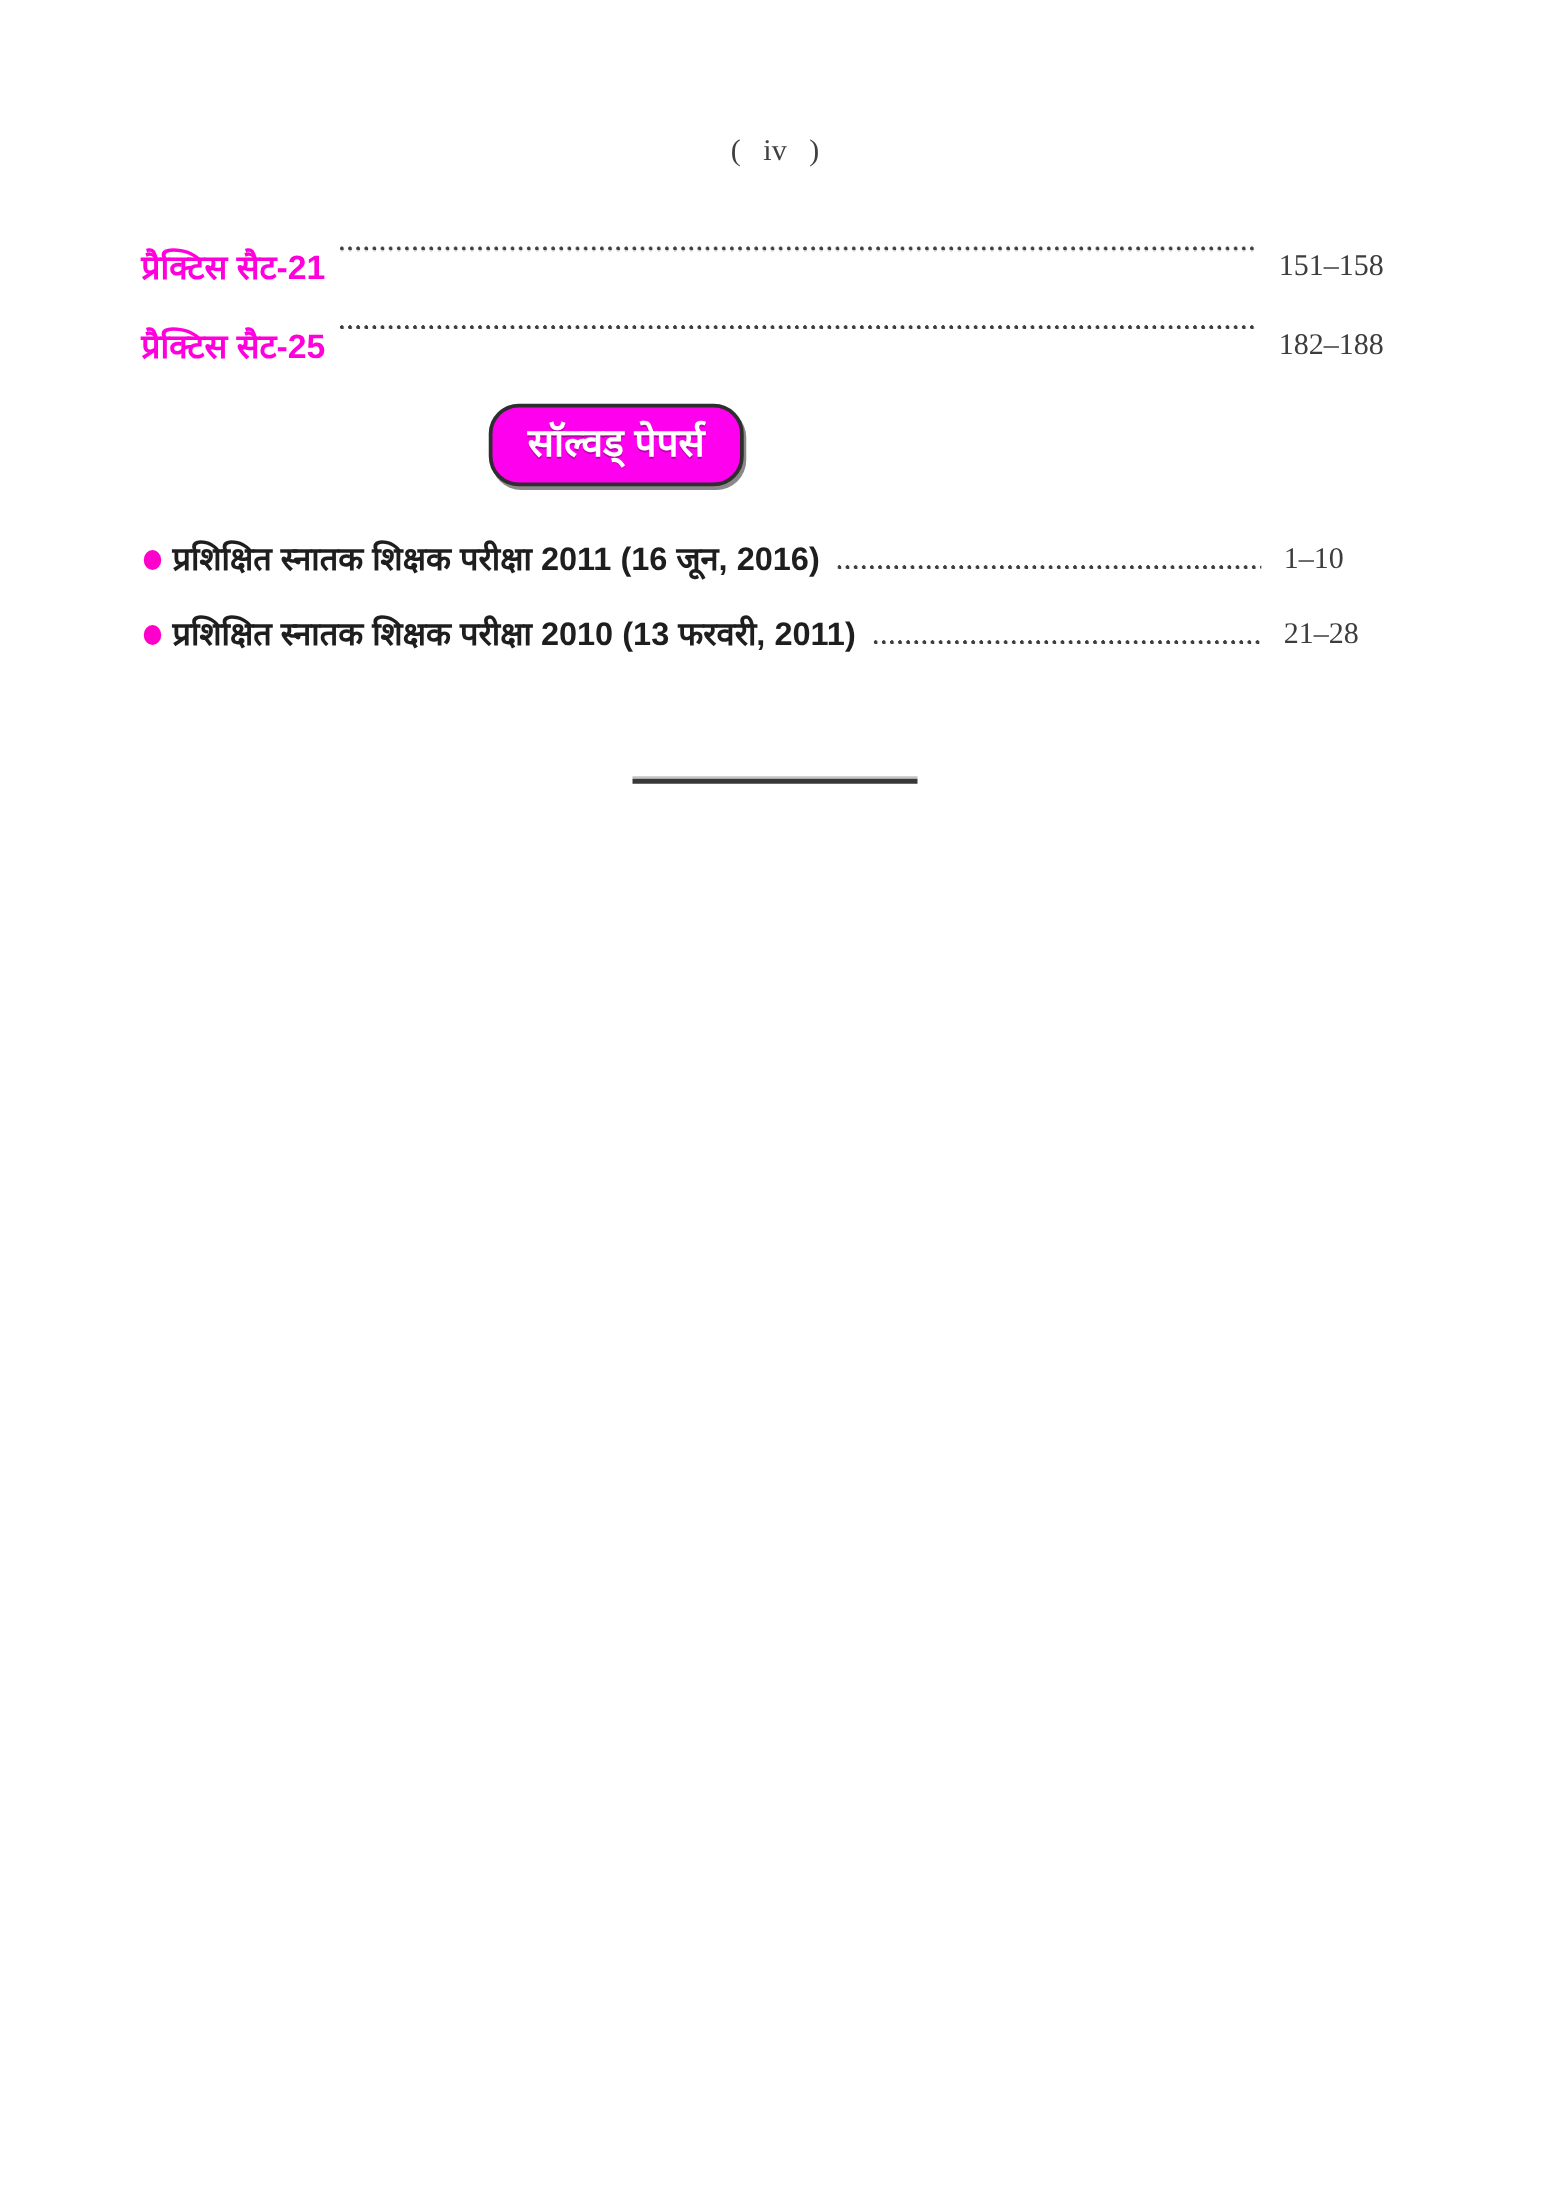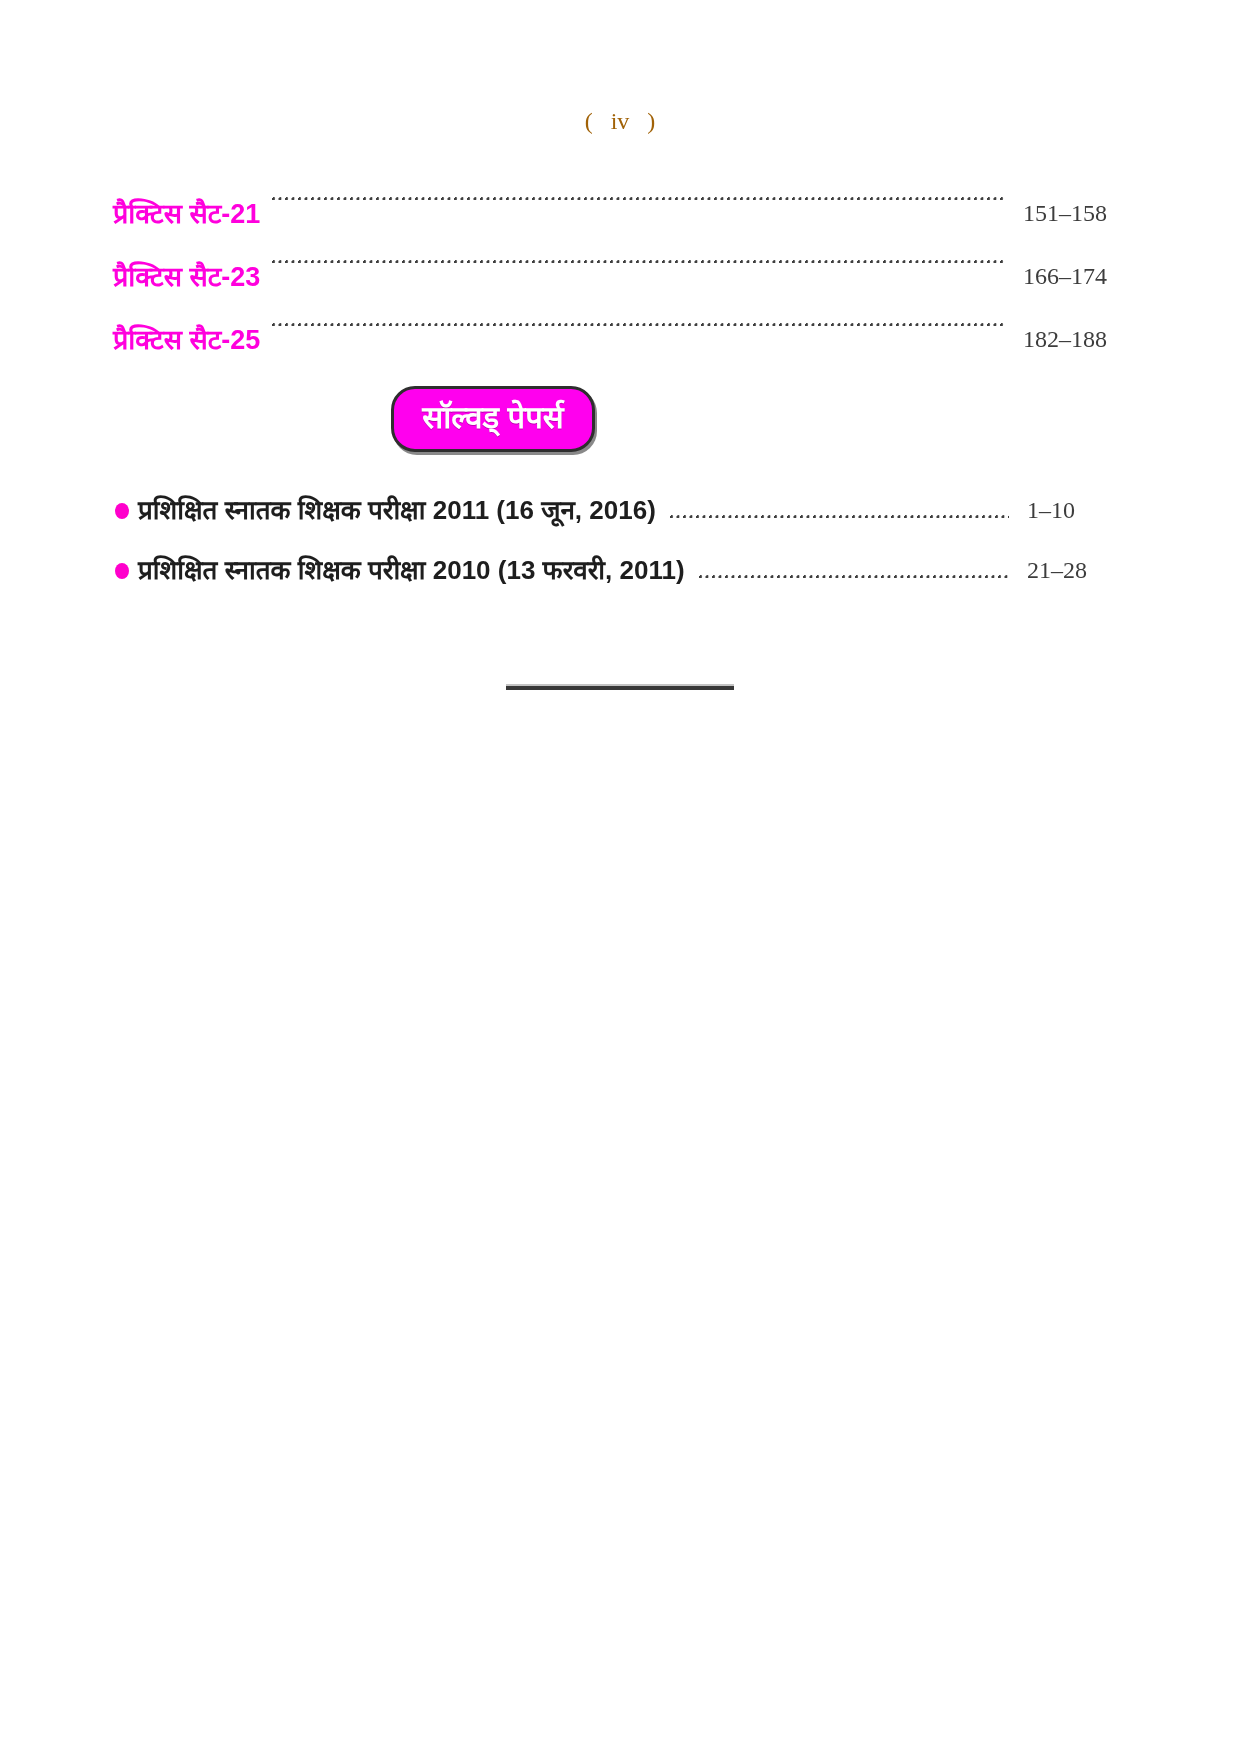--- a/index.html
+++ b/index.html
@@ -20,21 +20,21 @@
     position:relative;
     overflow:hidden;
   }
 
   
   .page-header{
     margin-top:108px;
     text-align:center;
     font-family:"Liberation Serif", serif;
     font-size:24px;
-    color:#a16207;
+    color:#404040;
     word-spacing:12px;
   }
 
   
   .toc-section{
     margin:62px 133px 0 113px; 
   }
   .toc-row{
     display:flex;
     align-items:flex-start;
@@ -138,25 +138,20 @@
 
 <div class="page-header">( iv )</div>
 
 <section class="toc-section">
   <div class="toc-row">
     <span class="toc-label">प्रैक्टिस सैट-21</span>
     <span class="leader"></span>
     <span class="toc-pages">151–158</span>
   </div>
   <div class="toc-row">
-    <span class="toc-label">प्रैक्टिस सैट-23</span>
-    <span class="leader"></span>
-    <span class="toc-pages">166–174</span>
-  </div>
-  <div class="toc-row">
     <span class="toc-label">प्रैक्टिस सैट-25</span>
     <span class="leader"></span>
     <span class="toc-pages">182–188</span>
   </div>
 </section>
 
 <div class="badge-row">
   <span class="badge">सॉल्वड् पेपर्स</span>
 </div>
 

